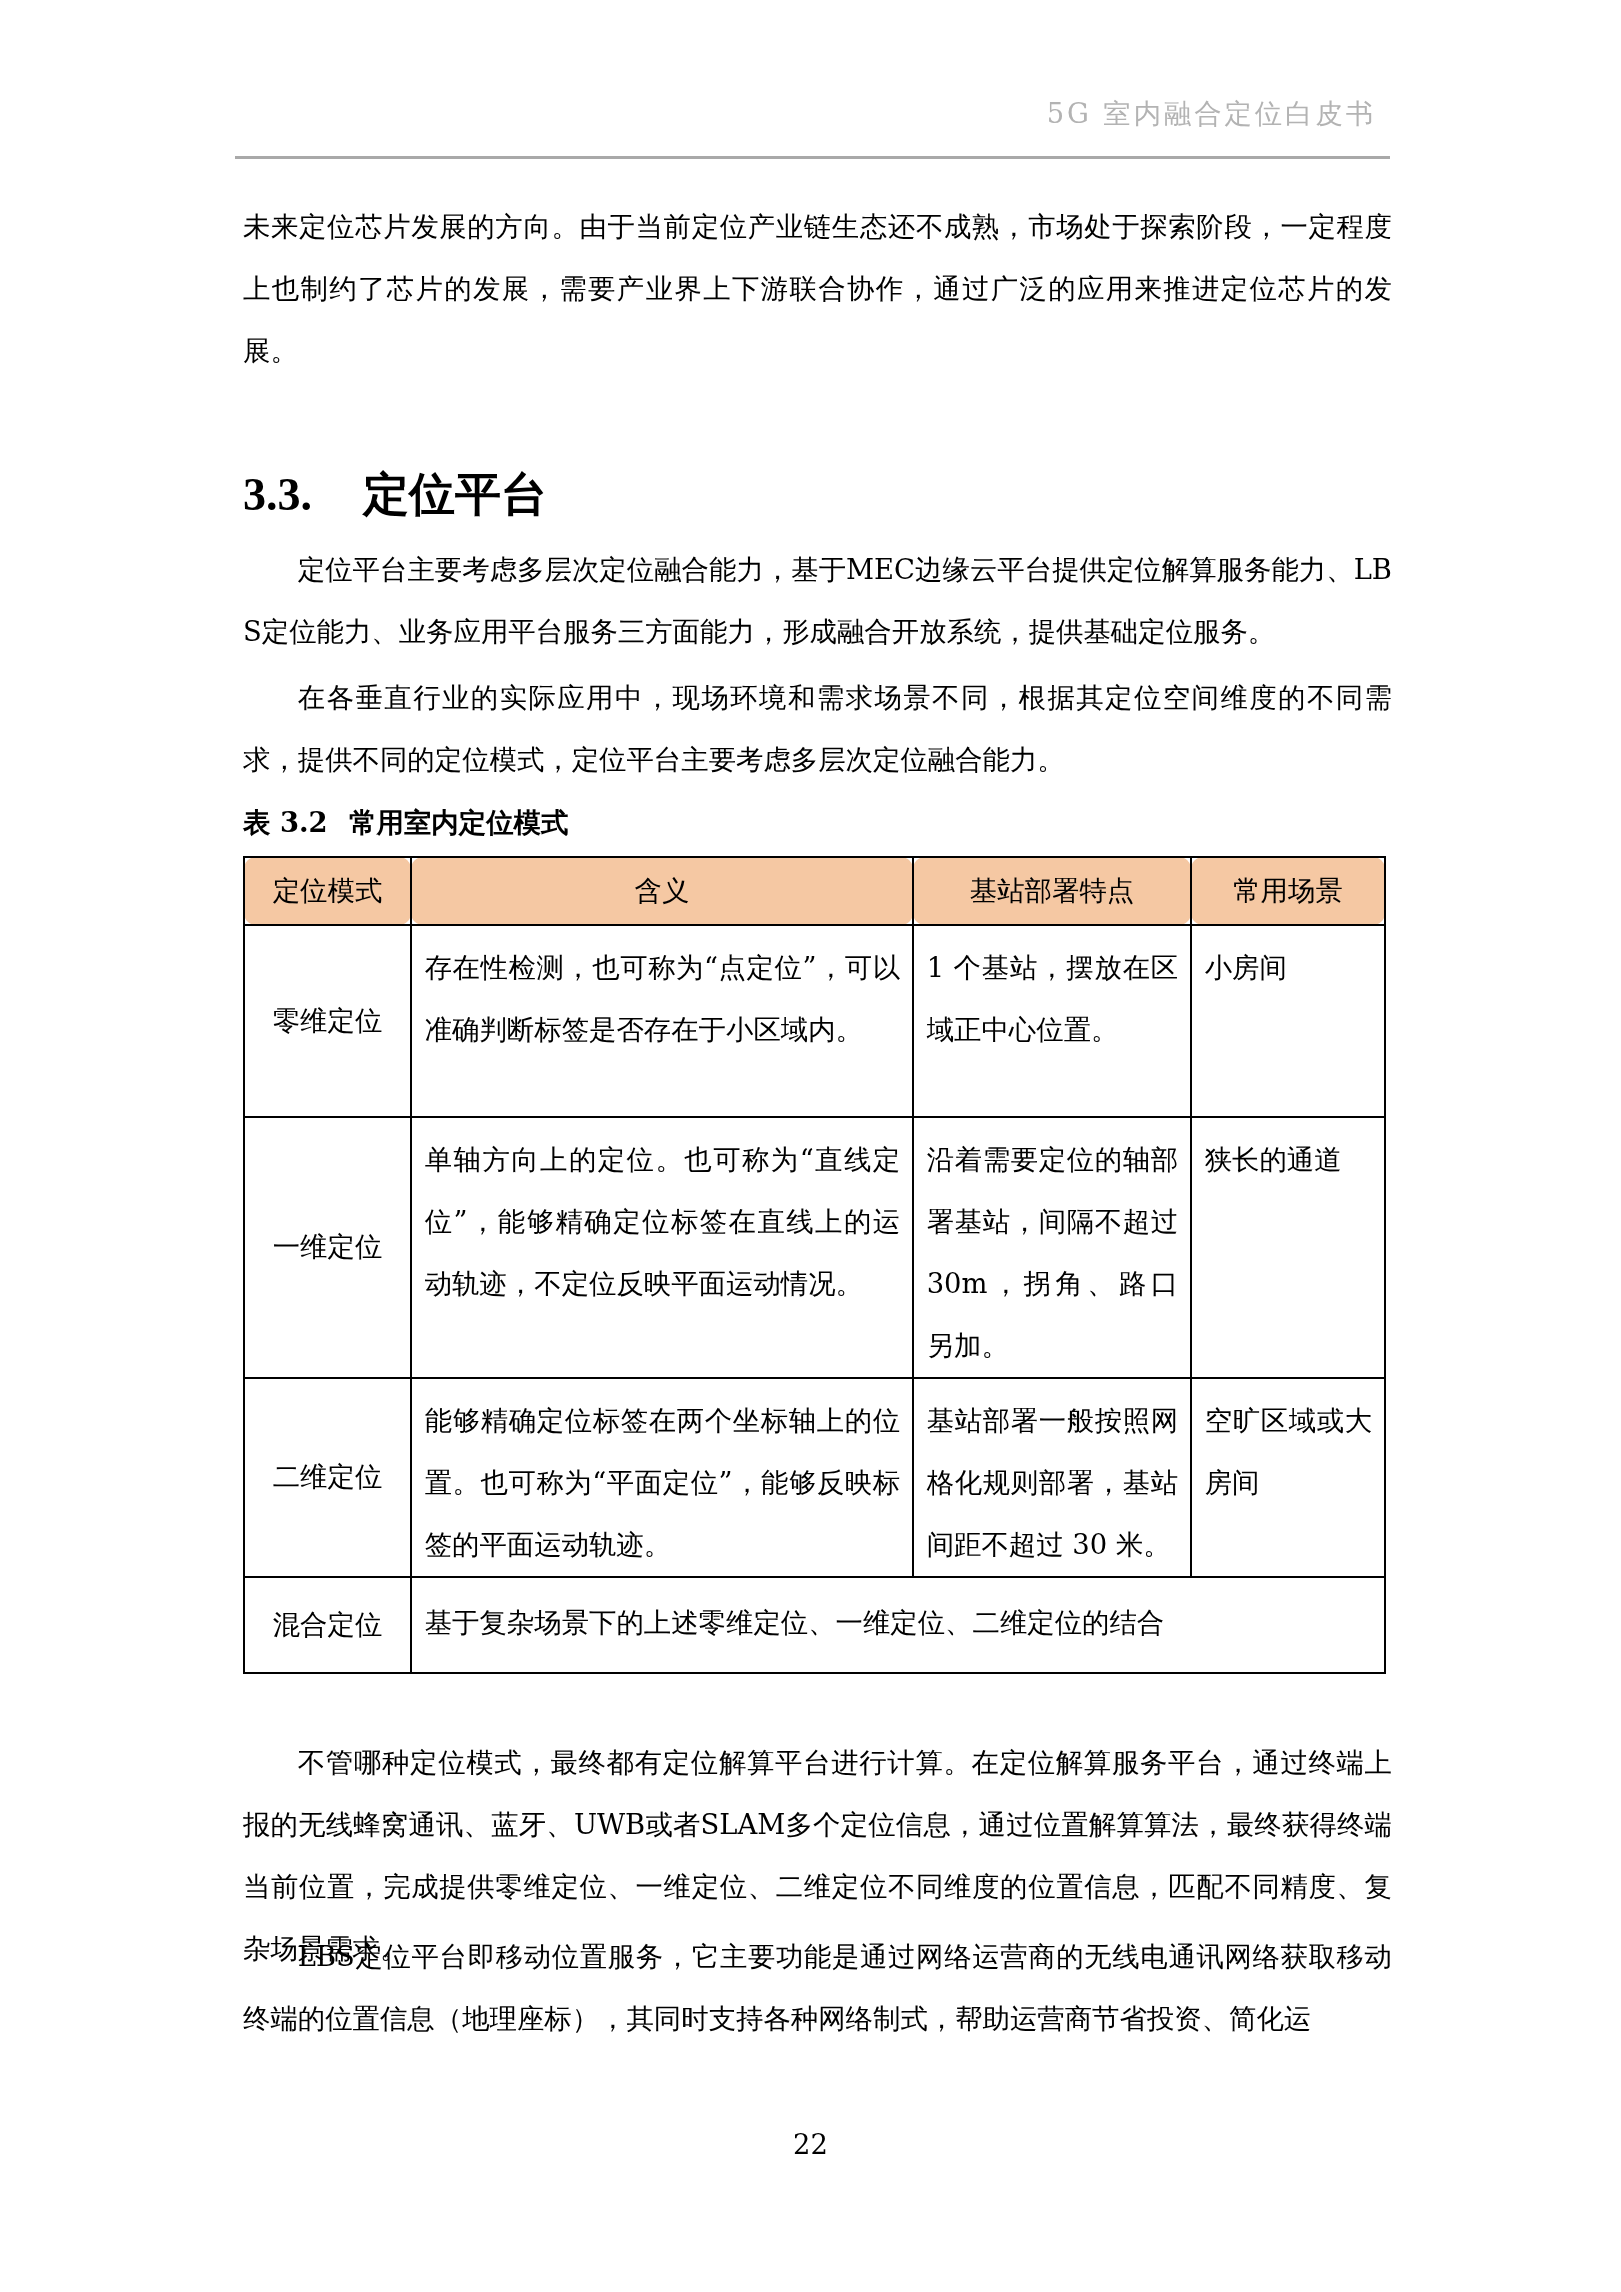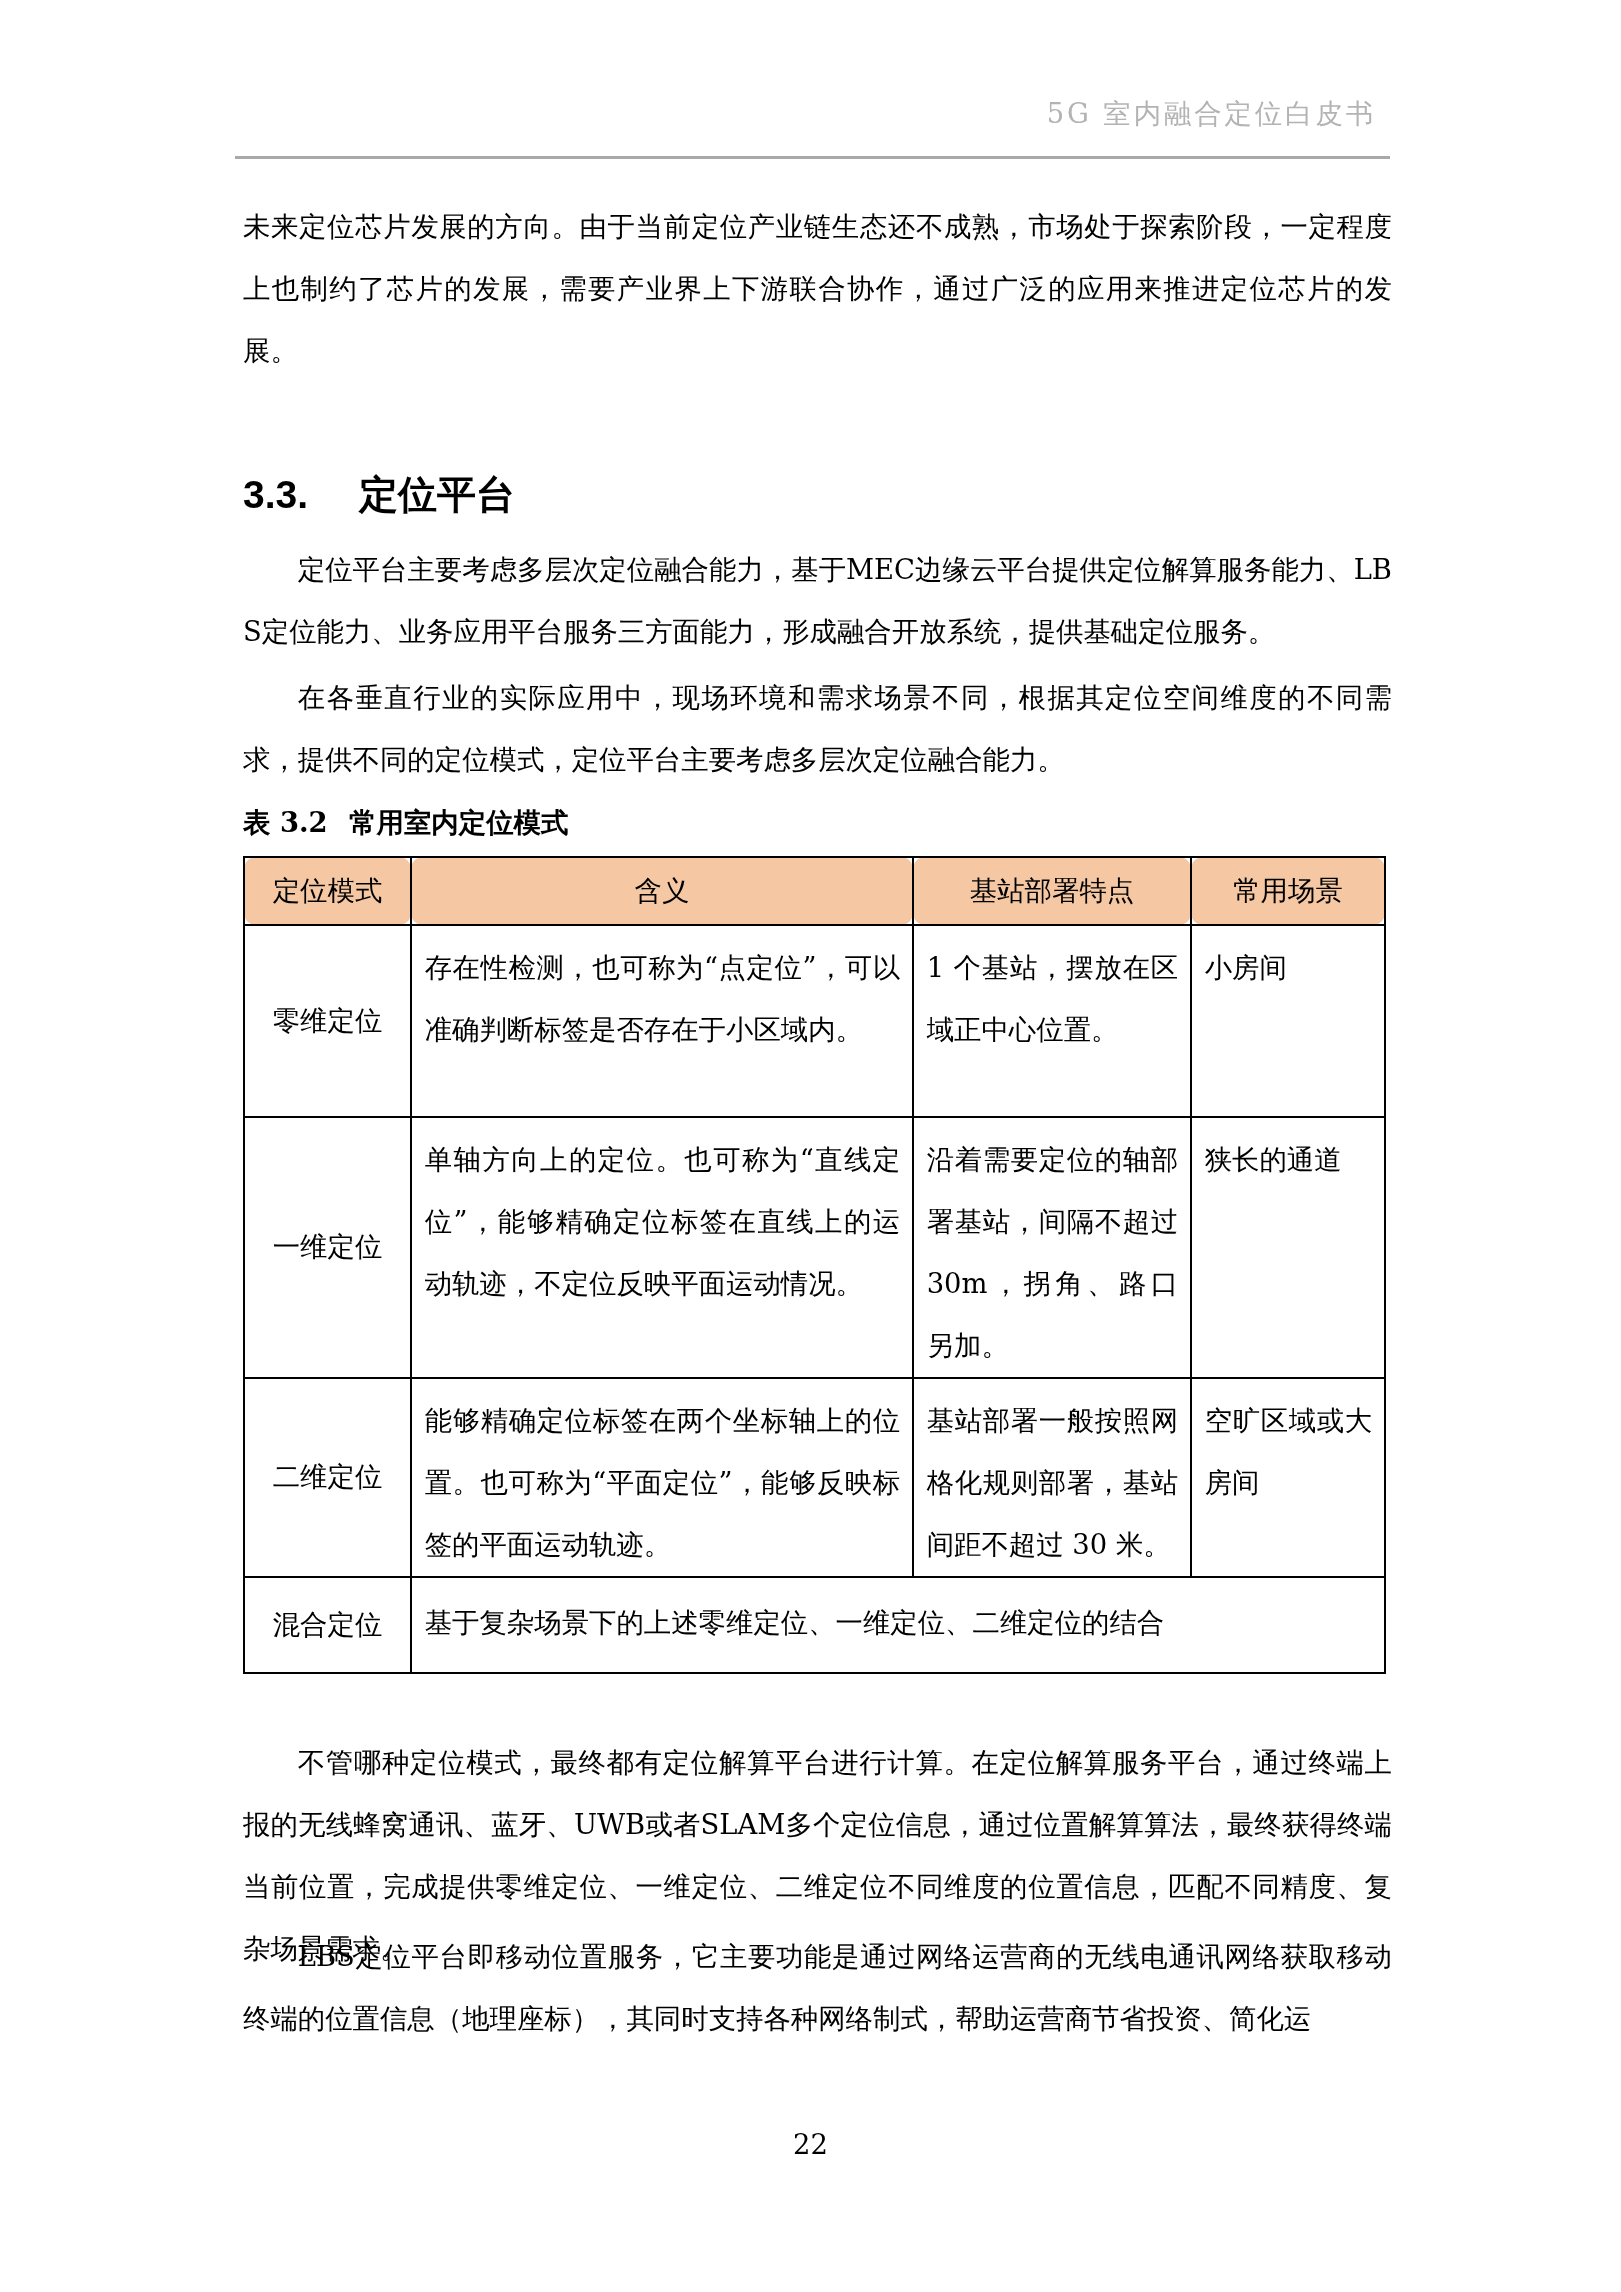--- a/index.html
+++ b/index.html
@@ -43,23 +43,23 @@
   .indent { text-indent: 2em; }
   .p-intro   { top: 196px; }
   .p-overview{ top: 539px; }
   .p-vertical{ top: 667px; }
   .p-solver  { top: 1732px; }
   .p-lbs     { top: 1926px; }
   .section-heading {
     position: absolute;
     top: 469px;
     left: 243px;
-    font-family: Liberation Sans, sans-serif;
+    font-family: Liberation Serif, serif;
     font-weight: bold;
-    font-size: 39px;
+    font-size: 46px;
     line-height: 51px;
     white-space: nowrap;
   }
   .section-heading .sec-num { margin-right: 51px; }
   .table-caption {
     position: absolute;
     top: 804px;
     left: 243px;
     font-weight: bold;
     font-size: 27.4px;

